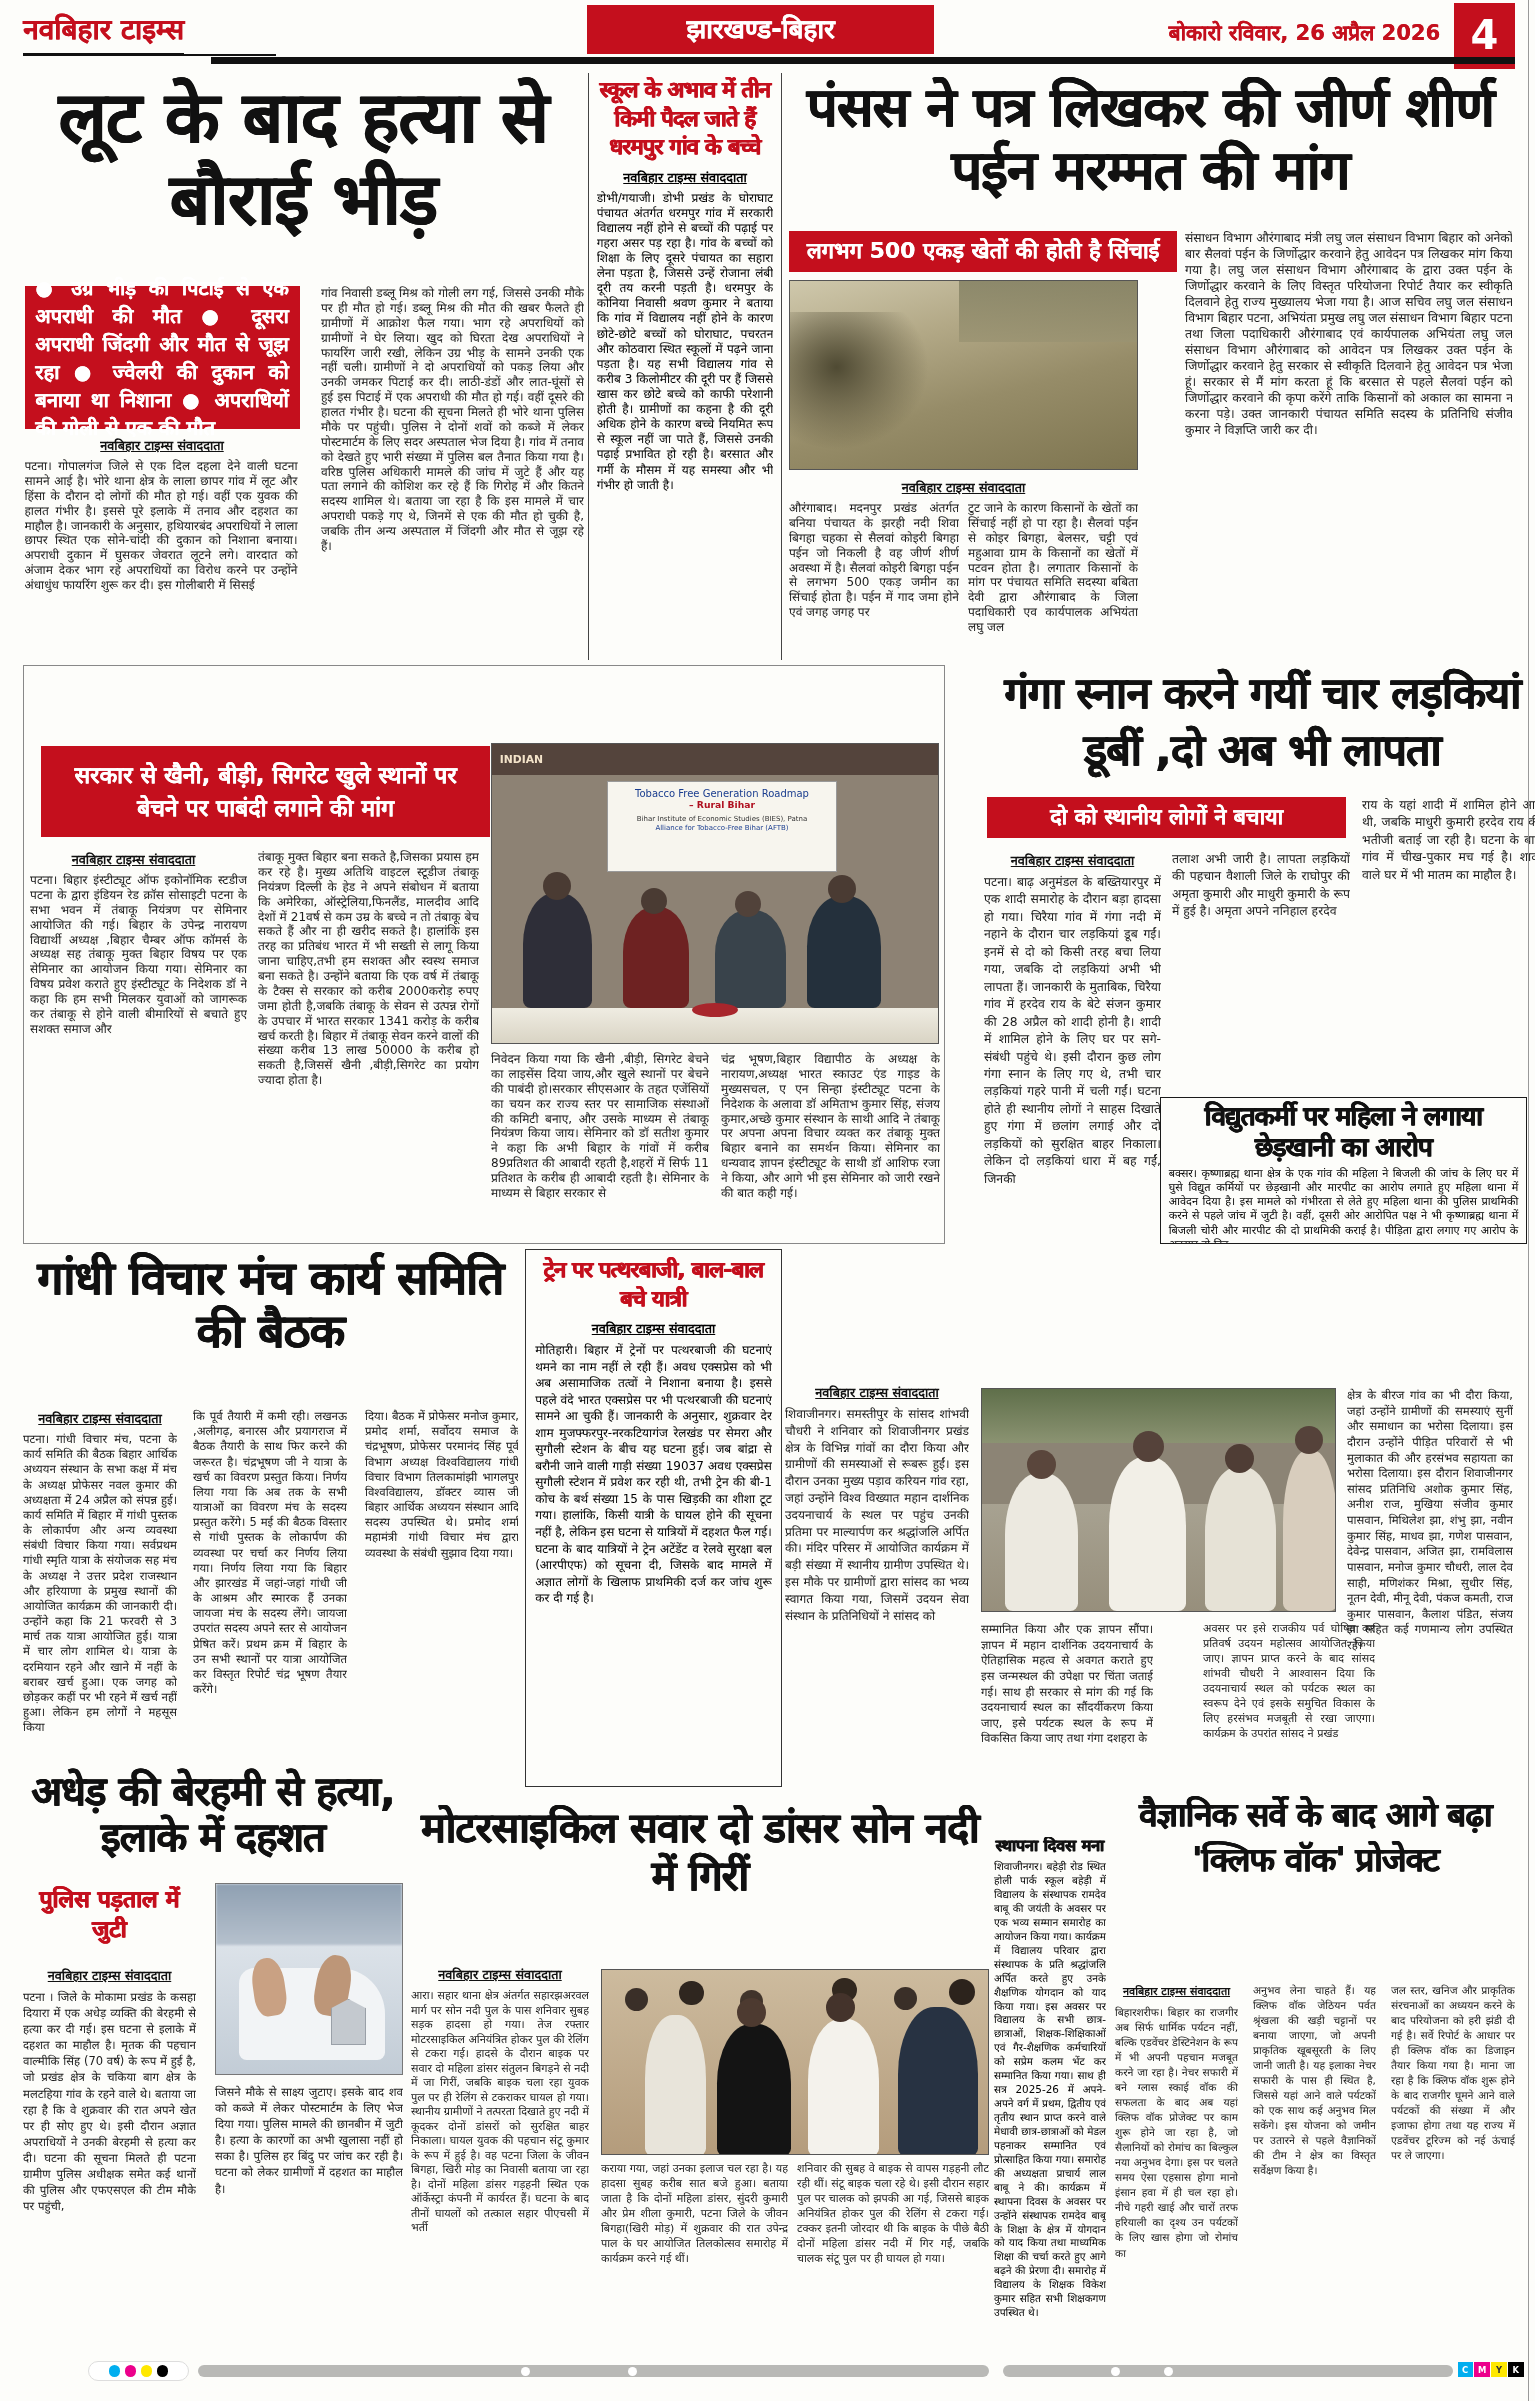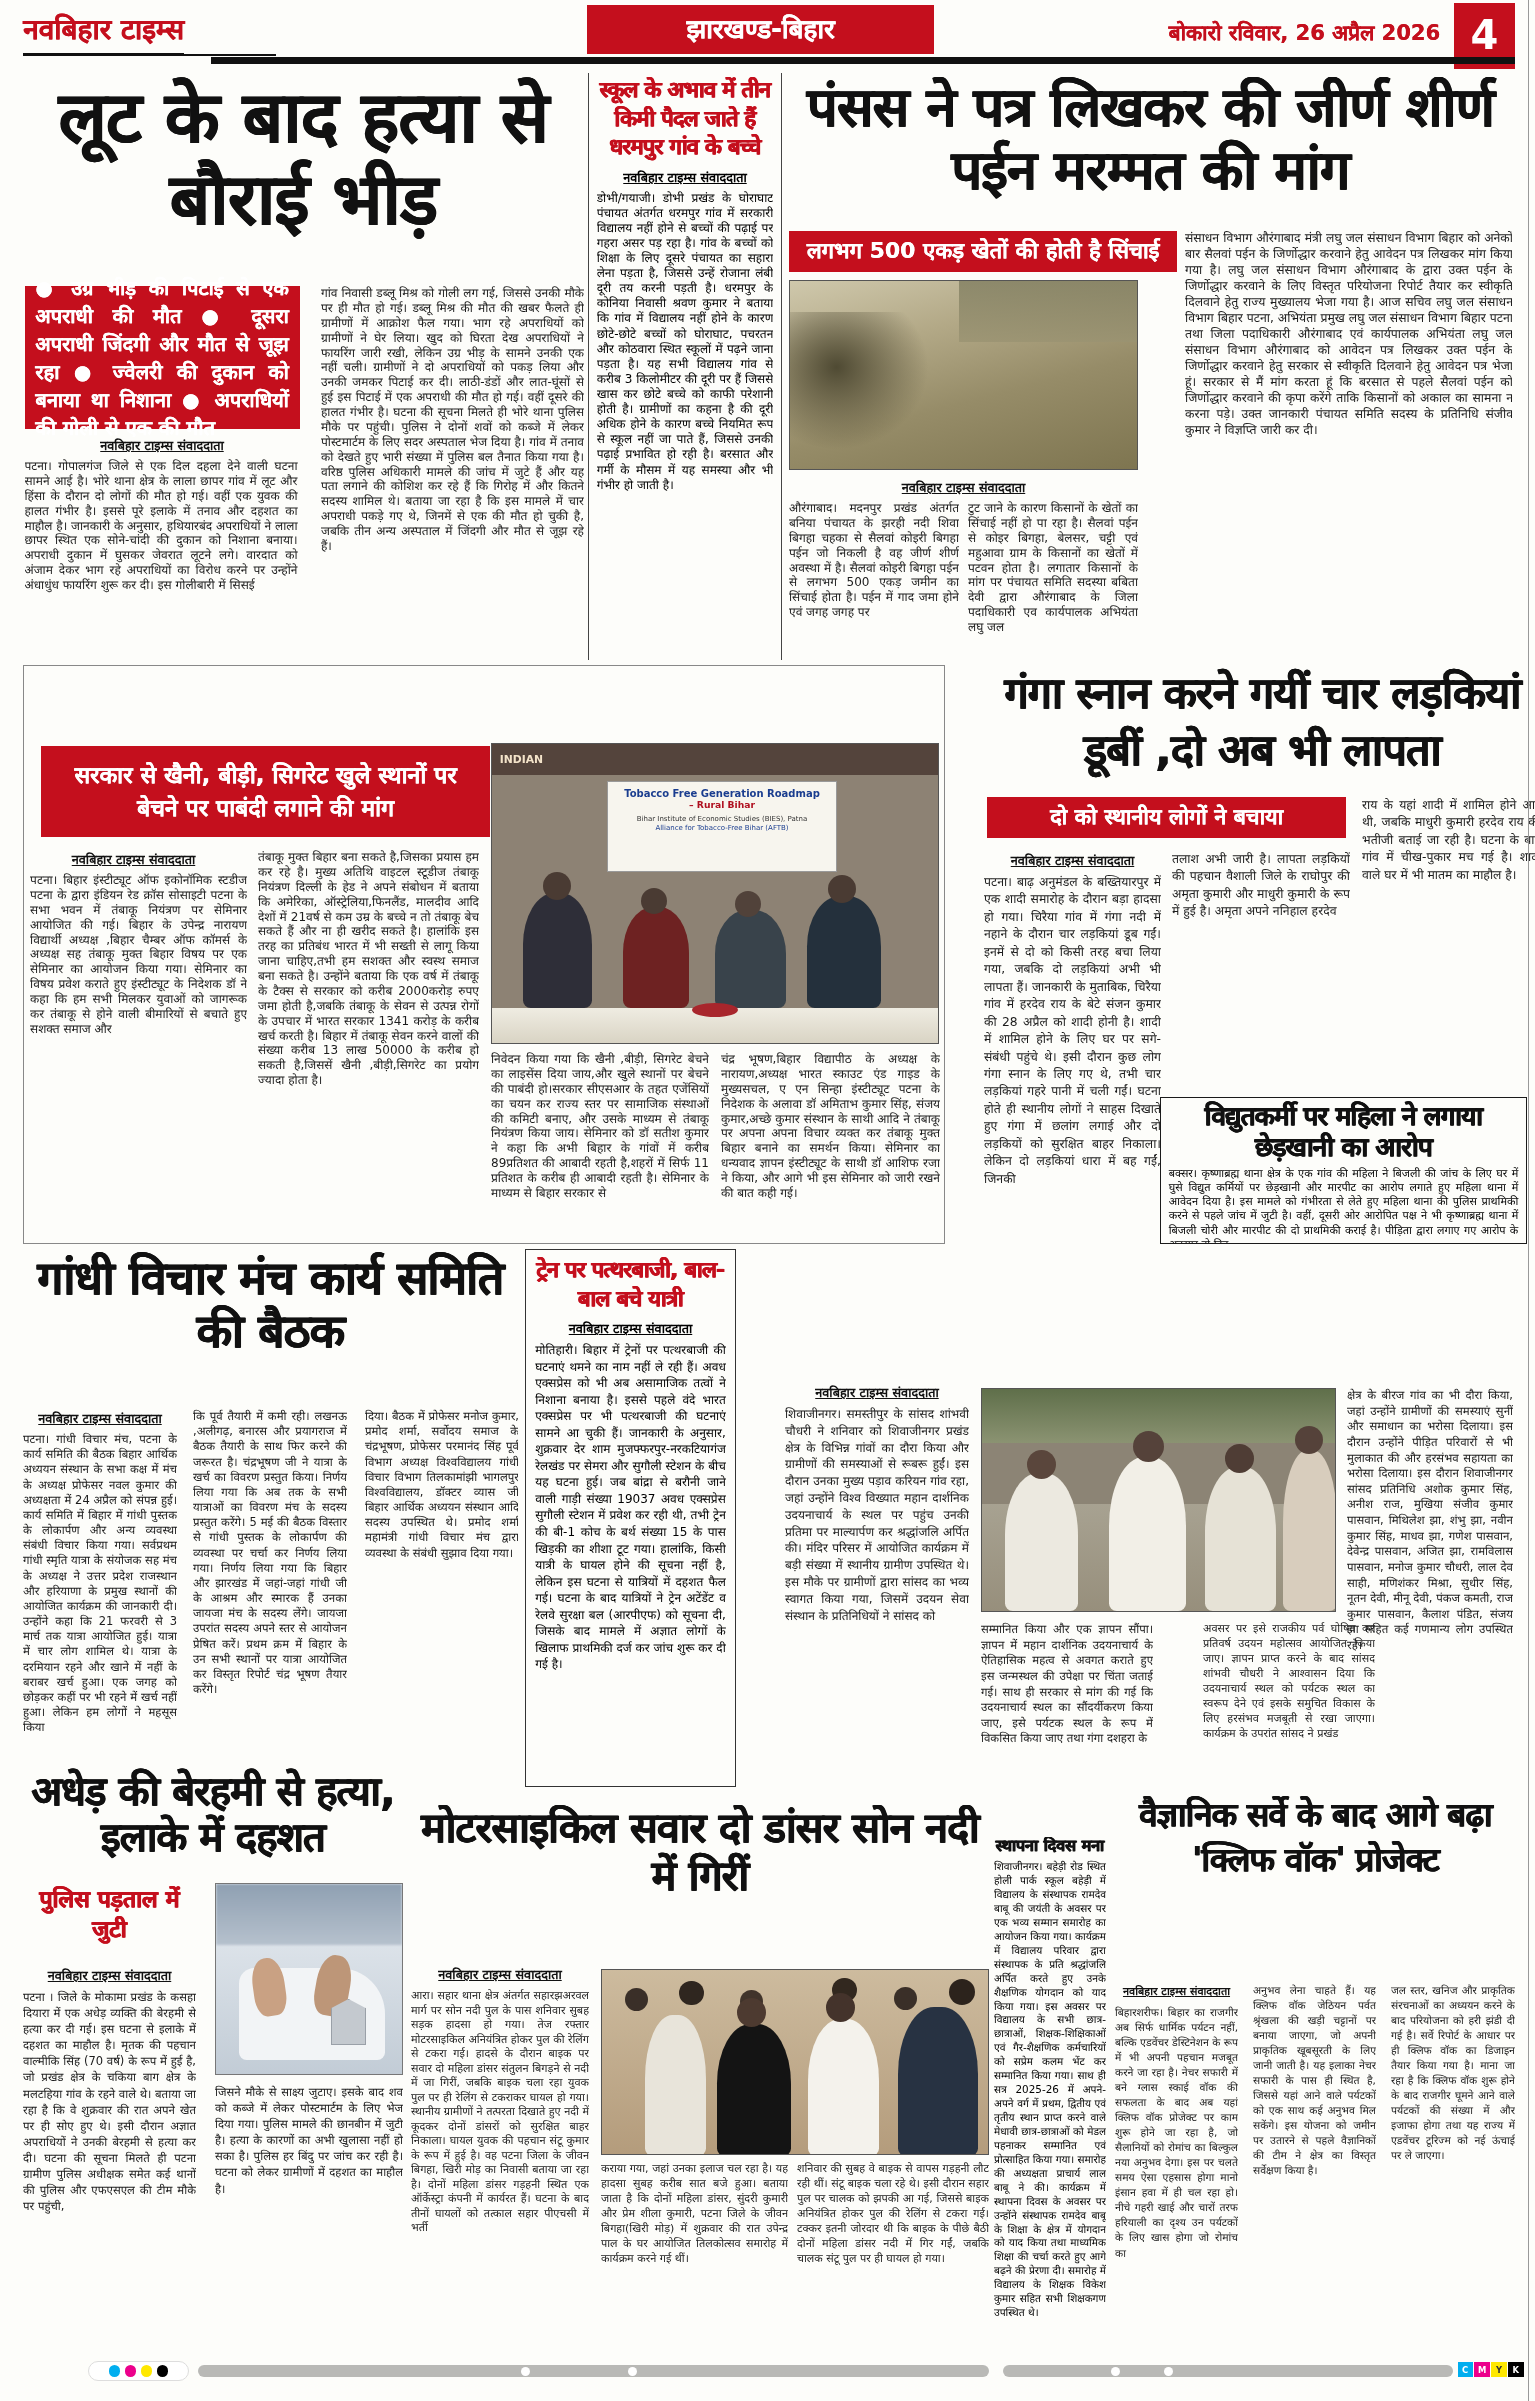--- a/index.html
+++ b/index.html
@@ -75,21 +75,21 @@
     <div class="bcol" style="left:396px;top:154px;width:328px;height:430px;font-size:12.3px;line-height:1.3;">संसाधन विभाग औरंगाबाद मंत्री लघु जल संसाधन विभाग बिहार को अनेकों बार सैलवां पईन के जिर्णोद्धार करवाने हेतु आवेदन पत्र लिखकर मांग किया गया है। लघु जल संसाधन विभाग औरंगाबाद के द्वारा उक्त पईन के जिर्णोद्धार करवाने के लिए विस्तृत परियोजना रिपोर्ट तैयार कर स्वीकृति दिलवाने हेतु राज्य मुख्यालय भेजा गया है। आज सचिव लघु जल संसाधन विभाग बिहार पटना, अभियंता प्रमुख लघु जल संसाधन विभाग बिहार पटना तथा जिला पदाधिकारी औरंगाबाद एवं कार्यपालक अभियंता लघु जल संसाधन विभाग औरंगाबाद को आवेदन पत्र लिखकर उक्त पईन के जिर्णोद्धार करवाने हेतु सरकार से स्वीकृति दिलवाने हेतु आवेदन पत्र भेजा हूं। सरकार से मैं मांग करता हूं कि बरसात से पहले सैलवां पईन को जिर्णोद्धार करवाने की कृपा करेंगे ताकि किसानों को अकाल का सामना न करना पड़े। उक्त जानकारी पंचायत समिति सदस्य के प्रतिनिधि संजीव कुमार ने विज्ञप्ति जारी कर दी।</div>
   </div>
 
   <div class="art" style="left:23px;top:665px;width:922px;height:579px;border:0.8px solid #888;padding:4.6px 0 0 0;">
     <div class="kicker abs" style="left:17px;top:80px;width:449px;height:91px;font-size:23px;padding:4.6px 12.3px;">सरकार से खैनी, बीड़ी, सिगरेट खुले स्थानों पर बेचने पर पाबंदी लगाने की मांग</div>
     <div class="photo" style="left:467px;top:77px;width:448px;height:301px;background:#8d8274;">
       <div class="abs" style="left:0;top:0;width:100%;height:31px;background:#54443c;color:#f3e3c9;font-size:10.8px;font-weight:bold;display:flex;align-items:center;padding-left:7.7px;">
         <span>INDIAN</span>
       </div>
       <div class="abs" style="left:115px;top:37px;width:230px;height:91px;background:#f7f5ee;border:0.8px solid #999;text-align:center;padding-top:6.1px;">
-        <div style="font-size:10px;font-weight:bold;color:#1a3d8f;">Tobacco Free Generation Roadmap</div>
+        <div style="font-size:10px;font-weight:normal;color:#1a3d8f;">Tobacco Free Generation Roadmap</div>
         <div style="font-size:9.2px;font-weight:bold;color:#b01020;">– Rural Bihar</div>
         <div style="font-size:7px;color:#333;margin-top:4.6px;">Bihar Institute of Economic Studies (BIES), Patna</div>
         <div style="font-size:7px;color:#1a3d8f;margin-top:1.5px;">Alliance for Tobacco-Free Bihar (AFTB)</div>
       </div>
       <div class="person" style="left:31px;bottom:35px;width:69px;height:115px;background:#2e2e38;"></div>
       <div class="head" style="left:51px;bottom:143px;width:28px;height:28px;background:#4a3b33;"></div>
       <div class="person" style="left:131px;bottom:35px;width:66px;height:101px;background:#6e2222;"></div>
       <div class="head" style="left:149px;bottom:129px;width:26px;height:26px;background:#4a3b33;"></div>
       <div class="person" style="left:223px;bottom:35px;width:71px;height:98px;background:#39434b;"></div>
       <div class="head" style="left:243px;bottom:126px;width:26px;height:26px;background:#51423a;"></div>
@@ -120,21 +120,21 @@
   </div>
 
   <div class="art" style="left:23px;top:1252px;width:495px;height:507px;">
     <div class="hl" style="font-size:46px;">गांधी विचार मंच कार्य समिति की बैठक</div>
     <div class="byline" style="left:0;top:157px;width:154px;">नवबिहार टाइम्स संवाददाता</div>
     <div class="bcol" style="left:0;top:180px;width:154px;height:327px;font-size:11.5px;line-height:1.32;">पटना। गांधी विचार मंच, पटना के कार्य समिति की बैठक बिहार आर्थिक अध्ययन संस्थान के सभा कक्ष में मंच के अध्यक्ष प्रोफेसर नवल कुमार की अध्यक्षता में 24 अप्रैल को संपन्न हुई। कार्य समिति में बिहार में गांधी पुस्तक के लोकार्पण और अन्य व्यवस्था संबंधी विचार किया गया। सर्वप्रथम गांधी स्मृति यात्रा के संयोजक सह मंच के अध्यक्ष ने उत्तर प्रदेश राजस्थान और हरियाणा के प्रमुख स्थानों की आयोजित कार्यक्रम की जानकारी दी। उन्होंने कहा कि 21 फरवरी से 3 मार्च तक यात्रा आयोजित हुई। यात्रा में चार लोग शामिल थे। यात्रा के दरमियान रहने और खाने में नहीं के बराबर खर्च हुआ। एक जगह को छोड़कर कहीं पर भी रहने में खर्च नहीं हुआ। लेकिन हम लोगों ने महसूस किया</div>
     <div class="bcol" style="left:170px;top:157px;width:154px;height:350px;font-size:11.5px;line-height:1.32;">कि पूर्व तैयारी में कमी रही। लखनऊ ,अलीगढ़, बनारस और प्रयागराज में बैठक तैयारी के साथ फिर करने की जरूरत है। चंद्रभूषण जी ने यात्रा के खर्च का विवरण प्रस्तुत किया। निर्णय लिया गया कि अब तक के सभी यात्राओं का विवरण मंच के सदस्य प्रस्तुत करेंगे। 5 मई की बैठक विस्तार से गांधी पुस्तक के लोकार्पण की व्यवस्था पर चर्चा कर निर्णय लिया गया। निर्णय लिया गया कि बिहार और झारखंड में जहां-जहां गांधी जी के आश्रम और स्मारक हैं उनका जायजा मंच के सदस्य लेंगे। जायजा उपरांत सदस्य अपने स्तर से आयोजन प्रेषित करें। प्रथम क्रम में बिहार के उन सभी स्थानों पर यात्रा आयोजित कर विस्तृत रिपोर्ट चंद्र भूषण तैयार करेंगे।</div>
     <div class="bcol" style="left:342px;top:157px;width:154px;height:350px;font-size:11.5px;line-height:1.32;">दिया। बैठक में प्रोफेसर मनोज कुमार, प्रमोद शर्मा, सर्वोदय समाज के चंद्रभूषण, प्रोफेसर परमानंद सिंह पूर्व विभाग अध्यक्ष विश्वविद्यालय गांधी विचार विभाग तिलकामांझी भागलपुर विश्वविद्यालय, डॉक्टर व्यास जी बिहार आर्थिक अध्ययन संस्थान आदि सदस्य उपस्थित थे। प्रमोद शर्मा महामंत्री गांधी विचार मंच द्वारा व्यवस्था के संबंधी सुझाव दिया गया।</div>
   </div>
 
-  <div class="art" style="left:525px;top:1249px;width:211px;height:538px;border:1.5px solid #333;padding:6.1px 9.2px;">
+  <div class="art" style="left:525px;top:1249px;width:257px;height:538px;border:1.5px solid #333;padding:6.1px 9.2px;">
     <div class="hl hl-red" style="font-size:22px;line-height:1.3;">ट्रेन पर पत्थरबाजी, बाल-बाल बचे यात्री</div>
     <div style="font-weight:bold;text-align:center;text-decoration:underline;font-size:12.7px;margin-top:6.1px;">नवबिहार टाइम्स संवाददाता</div>
     <div style="font-size:12px;line-height:1.38;text-align:justify;margin-top:4.6px;overflow:hidden;height:430px;">मोतिहारी। बिहार में ट्रेनों पर पत्थरबाजी की घटनाएं थमने का नाम नहीं ले रही हैं। अवध एक्सप्रेस को भी अब असामाजिक तत्वों ने निशाना बनाया है। इससे पहले वंदे भारत एक्सप्रेस पर भी पत्थरबाजी की घटनाएं सामने आ चुकी हैं। जानकारी के अनुसार, शुक्रवार देर शाम मुजफ्फरपुर-नरकटियागंज रेलखंड पर सेमरा और सुगौली स्टेशन के बीच यह घटना हुई। जब बांद्रा से बरौनी जाने वाली गाड़ी संख्या 19037 अवध एक्सप्रेस सुगौली स्टेशन में प्रवेश कर रही थी, तभी ट्रेन की बी-1 कोच के बर्थ संख्या 15 के पास खिड़की का शीशा टूट गया। हालांकि, किसी यात्री के घायल होने की सूचना नहीं है, लेकिन इस घटना से यात्रियों में दहशत फैल गई। घटना के बाद यात्रियों ने ट्रेन अटेंडेंट व रेलवे सुरक्षा बल (आरपीएफ) को सूचना दी, जिसके बाद मामले में अज्ञात लोगों के खिलाफ प्राथमिकी दर्ज कर जांच शुरू कर दी गई है।</div>
   </div>
 
   <div class="art" style="left:785px;top:1246px;width:728px;height:548px;">
     <div class="byline" style="left:0;top:137px;width:184px;">नवबिहार टाइम्स संवाददाता</div>
     <div class="bcol" style="left:0;top:160px;width:184px;height:389px;font-size:12px;line-height:1.4;">शिवाजीनगर। समस्तीपुर के सांसद शांभवी चौधरी ने शनिवार को शिवाजीनगर प्रखंड क्षेत्र के विभिन्न गांवों का दौरा किया और ग्रामीणों की समस्याओं से रूबरू हुईं। इस दौरान उनका मुख्य पड़ाव करियन गांव रहा, जहां उन्होंने विश्व विख्यात महान दार्शनिक उदयनाचार्य के स्थल पर पहुंच उनकी प्रतिमा पर माल्यार्पण कर श्रद्धांजलि अर्पित की। मंदिर परिसर में आयोजित कार्यक्रम में बड़ी संख्या में स्थानीय ग्रामीण उपस्थित थे। इस मौके पर ग्रामीणों द्वारा सांसद का भव्य स्वागत किया गया, जिसमें उदयन सेवा संस्थान के प्रतिनिधियों ने सांसद को</div>
     <div class="photo" style="left:196px;top:142px;width:355px;height:224px;background:linear-gradient(#b9b6a8,#978f7c);">
       <div class="abs" style="left:0;top:0;width:100%;height:54px;background:linear-gradient(#5f6f4a,#8b9372);"></div>

